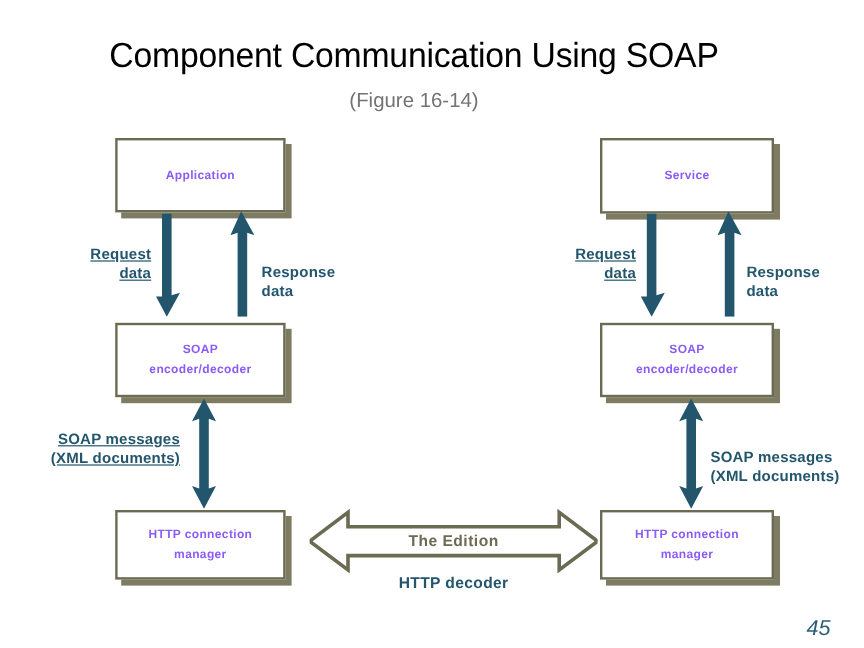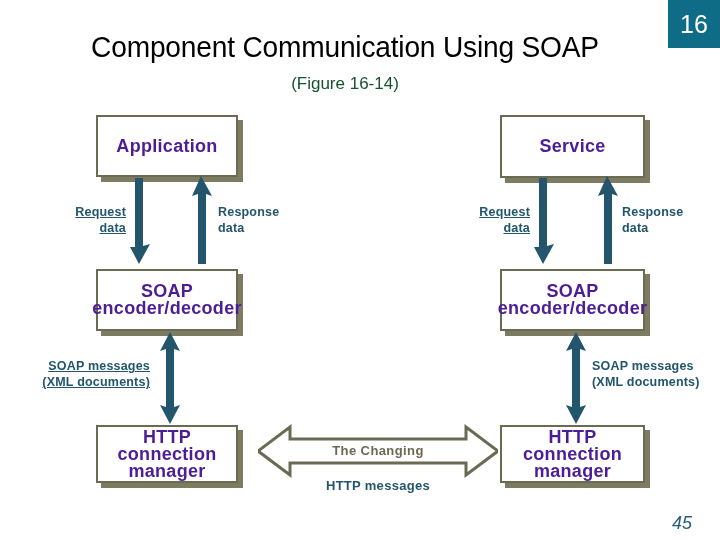--- a/index.html
+++ b/index.html
@@ -43,21 +43,21 @@
     transform: scaleX(0.97);
     transform-origin: center top;
   }
   #slide-subtitle {
     position: absolute;
     left: 20px;
     top: 74px;
     width: 650px;
     text-align: center;
     font-size: 17px;
-    color: #14532d;
+    color: #737373;
   }
 
   
   #footer-text {
     position: absolute;
     left: 0px;
     top: 519px;
     width: 720px;
     text-align: center;
     font-size: 10.5px;
@@ -79,40 +79,40 @@
   .dbox {
     position: absolute;
     box-sizing: border-box;
     background: #ffffff;
     border: 2px solid #6b6a52;
     box-shadow: 5px 5px 0 0 #7d7c63;
     display: flex;
     align-items: center;
     justify-content: center;
     text-align: center;
-    color: #4c1d95;
-    font-weight: bold;
-    font-size: 18px;
+    color: #8b5cf6;
+    font-weight: bold;
+    font-size: 10px;
     line-height: 17px;
     letter-spacing: 0.3px;
   }
   .dbox span { display: block; }
 
   
   .alabel {
     position: absolute;
     color: #23566d;
     font-weight: bold;
     font-size: 12.5px;
     line-height: 16px;
     letter-spacing: 0.2px;
     white-space: nowrap;
   }
   .alabel.right  { text-align: right; text-decoration: underline; }
-  .alabel.left   { text-align: left; }
+  .alabel.left   { text-align: left; margin-top: 15px; }
 
   
   .arrowsvg { position: absolute; }
 
   
   #internet-arrow { position: absolute; left: 258px; top: 424px; }
   #internet-label {
     position: absolute;
     left: 258px;
     top: 443px;
@@ -133,21 +133,20 @@
     font-weight: bold;
     color: #23566d;
     letter-spacing: 0.3px;
   }
 </style>
 </head>
 <body>
 
 <div id="slide">
 
-  <div id="chapter-badge">16</div>
 
   <div id="slide-title">Component Communication Using SOAP</div>
 
   <div id="slide-subtitle">(Figure 16-14)</div>
 
   <div class="dbox" style="left:96px; top:115px; width:142px; height:62px;">
     <span>Application</span>
   </div>
 
   <svg class="arrowsvg" style="left:130px; top:178px;" width="22" height="86" viewBox="0 0 22 86">
@@ -218,18 +217,18 @@
   </div>
 
   <div class="dbox" style="left:500px; top:425px; width:145px; height:58px; flex-direction:column;">
     <span>HTTP connection</span>
     <span>manager</span>
   </div>
 
   <svg id="internet-arrow" width="240" height="54" viewBox="0 0 240 54">
     <polygon points="0,27 32,3 32,15 208,15 208,3 240,27 208,51 208,39 32,39 32,51" fill="#ffffff" stroke="#6b6a52" stroke-width="3" stroke-linejoin="miter"></polygon>
   </svg>
-  <div id="internet-label">The Changing</div>
-  <div id="http-messages-label">HTTP messages</div>
+  <div id="internet-label">The Edition</div>
+  <div id="http-messages-label">HTTP decoder</div>
 
   <div id="footer-page">45</div>
 
 </div>
 
 </body></html>

